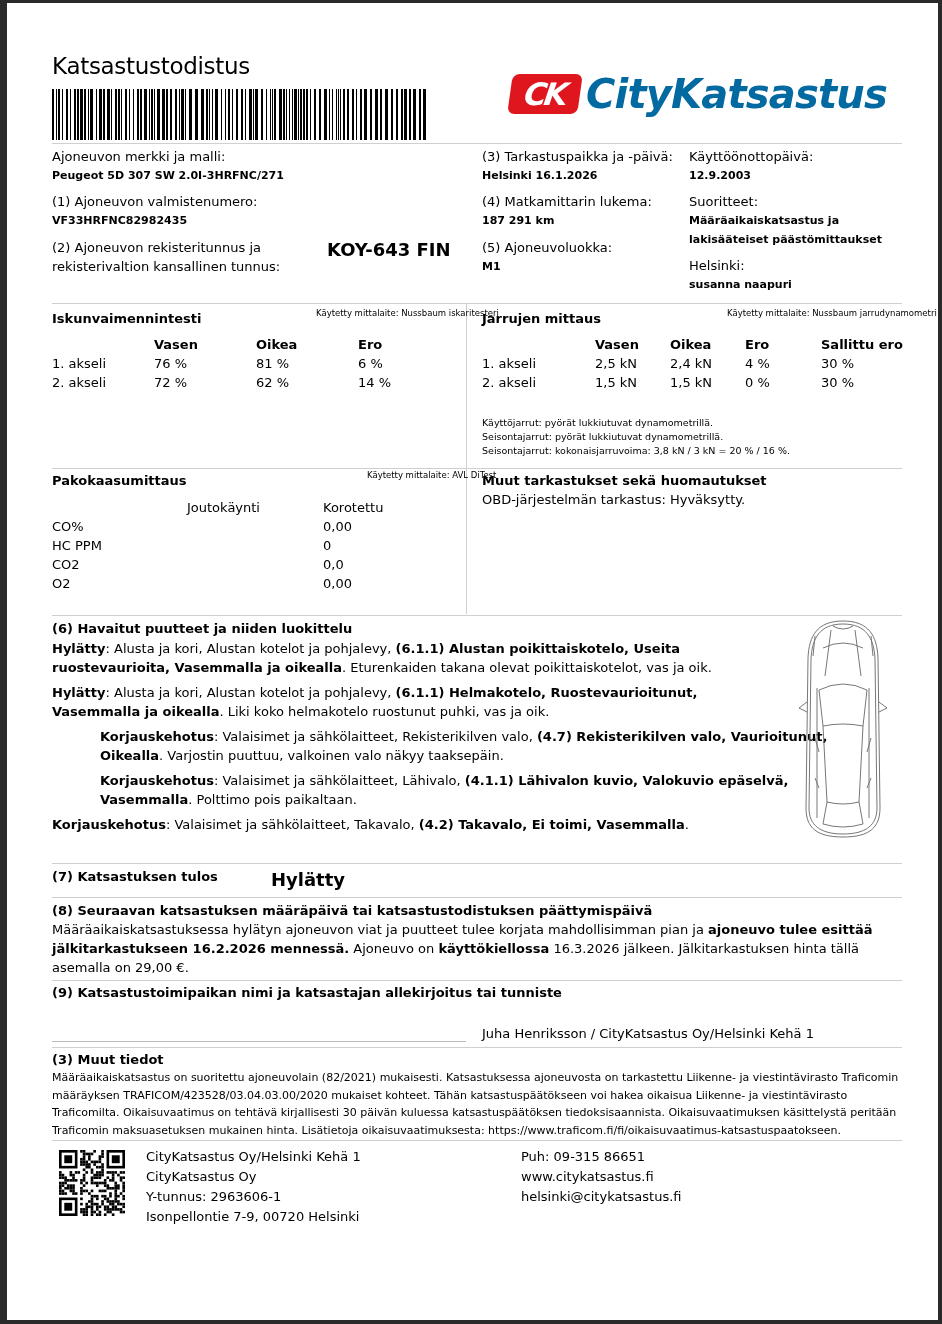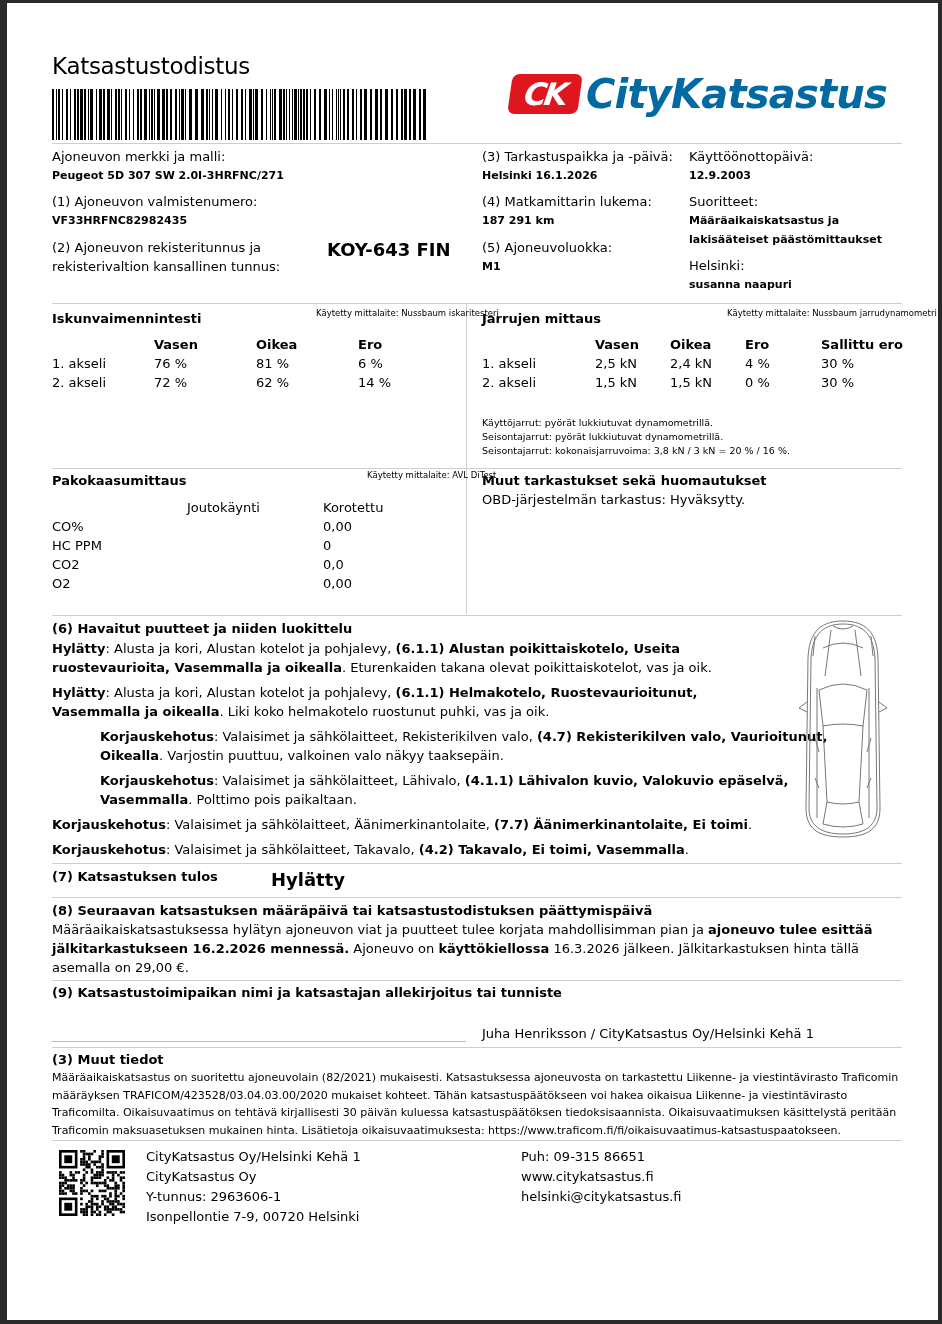--- a/index.html
+++ b/index.html
@@ -297,21 +297,20 @@
   <div class="abs lbl" style="left:475px; top:488px;">OBD-järjestelmän tarkastus: Hyväksytty.</div>
 
   <div class="abs hline" style="left:45px; top:612px; width:850px;"></div>
 
   <div class="abs sec-title" style="left:45px; top:618px;">(6) Havaitut puutteet ja niiden luokittelu</div>
   <div class="abs" style="left:45px; top:636px;" id="defects-list">
       <div class="defect" style="margin-bottom: 6px;"><b>Hylätty</b><span>: Alusta ja kori, Alustan kotelot ja pohjalevy, </span><b>(6.1.1) Alustan poikittaiskotelo, Useita ruostevaurioita, Vasemmalla ja oikealla</b><span>.  Eturenkaiden takana olevat poikittaiskotelot, vas ja oik.</span></div>
       <div class="defect" style="margin-bottom: 6px;"><b>Hylätty</b><span>: Alusta ja kori, Alustan kotelot ja pohjalevy, </span><b>(6.1.1) Helmakotelo, Ruostevaurioitunut, Vasemmalla ja oikealla</b><span>.  Liki koko helmakotelo ruostunut puhki, vas ja oik.</span></div>
       <div class="defect" style="margin-bottom: 6px; margin-left: 48px;"><b>Korjauskehotus</b><span>: Valaisimet ja sähkölaitteet, Rekisterikilven valo, </span><b>(4.7) Rekisterikilven valo, Vaurioitunut, Oikealla</b><span>. Varjostin puuttuu, valkoinen valo näkyy taaksepäin.</span></div>
       <div class="defect" style="margin-bottom: 6px; margin-left: 48px;"><b>Korjauskehotus</b><span>: Valaisimet ja sähkölaitteet, Lähivalo, </span><b>(4.1.1) Lähivalon kuvio, Valokuvio epäselvä, Vasemmalla</b><span>. Polttimo pois paikaltaan.</span></div>
-      <div class="defect" style="margin-bottom: 6px;"><b>Korjauskehotus</b><span>: Valaisimet ja sähkölaitteet, Äänimerkinantolaite, </span><b>(7.7) Äänimerkinantolaite, Ei toimi</b><span>.</span></div>
       <div class="defect" style="margin-bottom: 6px;"><b>Korjauskehotus</b><span>: Valaisimet ja sähkölaitteet, Takavalo, </span><b>(4.2) Takavalo, Ei toimi, Vasemmalla</b><span>.</span></div>
     </div>
 
   <svg class="abs" style="left:790px; top:615px; width:92px; height:222px;" viewBox="0 0 92 222">
     <g fill="none" stroke="#777" stroke-width="1">
       <path d="M46 3 C20 3 12 18 11 40 L9 190 C9 210 20 219 46 219 C72 219 83 210 83 190 L81 40 C80 18 72 3 46 3 Z"></path>
       <path d="M46 6 C23 6 15 20 14 41 L12 190 C12 207 23 216 46 216 C69 216 80 207 80 190 L78 41 C77 20 69 6 46 6 Z"></path>
       <path d="M26 30 Q46 20 66 30"></path>
       <path d="M36 8 Q46 14 56 8"></path>
       <path d="M34 12 L28 58 M58 12 L64 58"></path>

